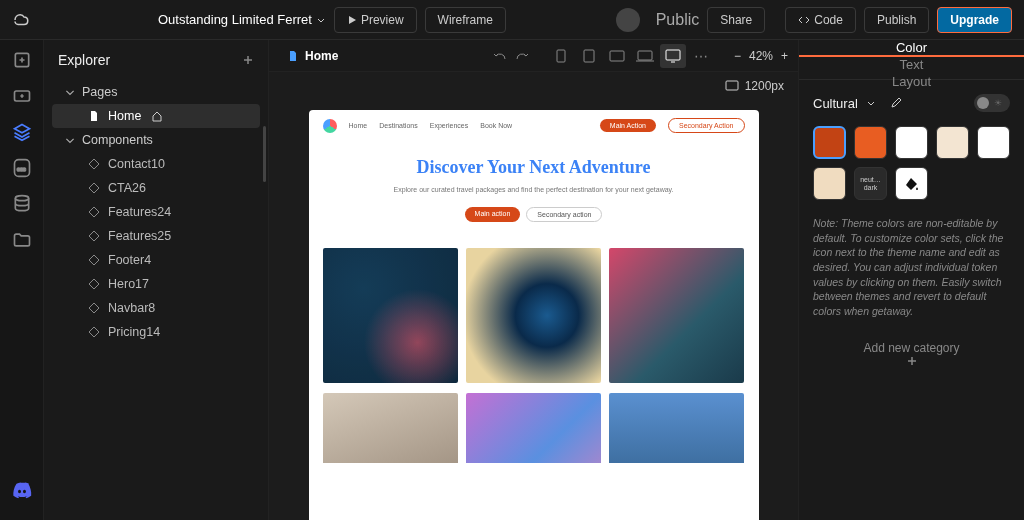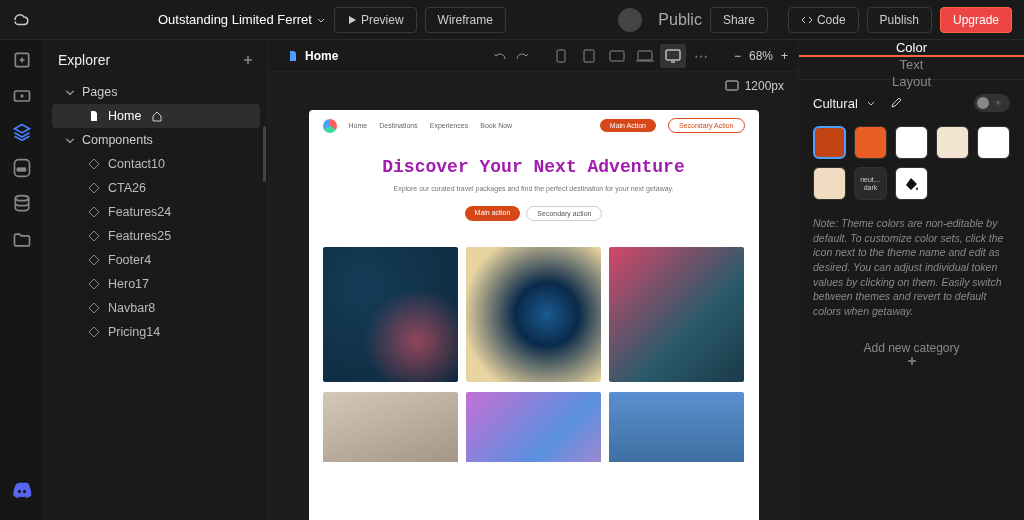--- a/index.html
+++ b/index.html
@@ -56,24 +56,24 @@
       border-radius: 4px;
       font-size: 12px;
       color: #ccc;
       background: transparent;
       cursor: pointer;
       display: flex;
       align-items: center;
       gap: 4px;
     }
     .btn.primary-orange {
-      background: #ef4444;
+      background: #0369a1;
       border-color: #ff6b3d;
       color: #fff;
-      font-weight: 400;
+      font-weight: 700;
     }
     .topbar-spacer { flex: 1; }
     .avatar {
       width: 24px;
       height: 24px;
       border-radius: 50%;
       background: #444;
     }
 
     
@@ -262,23 +262,23 @@
       border: 1px solid #d64818;
       color: #d64818;
       border-radius: 10px;
       font-size: 7px;
     }
     .wp-hero {
       text-align: center;
       padding: 16px 30px;
     }
     .wp-hero h1 {
-      font-family: Liberation Mono, monospace;
+      font-family: Liberation Serif, serif;
       font-size: 18px;
-      color: #a21caf;
+      color: #3b82f6;
       font-weight: 600;
     }
     .wp-hero p {
       font-size: 7px;
       color: #777;
       margin-top: 8px;
     }
     .wp-hero .btns {
       margin-top: 14px;
       display: flex;
@@ -596,21 +596,21 @@
         <div class="dev-btn active">
             <svg width="16" height="14" viewBox="0 0 16 14">
               <rect x="1" y="1" width="14" height="10" rx="1" fill="none" stroke="#fff"></rect>
               <path d="M6 13h4" stroke="#fff"></path>
             </svg>
           </div>
         <div class="dev-btn" style="font-size:14px;color:#888;">⋯</div>
       </div>
       <div class="zoom-group" style="margin-left:10px;">
         <span style="cursor:pointer;">−</span>
-        <span>68%</span>
+        <span>42%</span>
         <span style="cursor:pointer;">+</span>
       </div>
     </div>
 
     <div class="breakpoint-bar">
       <svg width="14" height="12" viewBox="0 0 14 12">
           <rect x="1" y="1" width="12" height="9" rx="1" fill="none" stroke="#ccc"></rect>
         </svg>
       <span style="font-weight:400;">1200px</span>
     </div>

